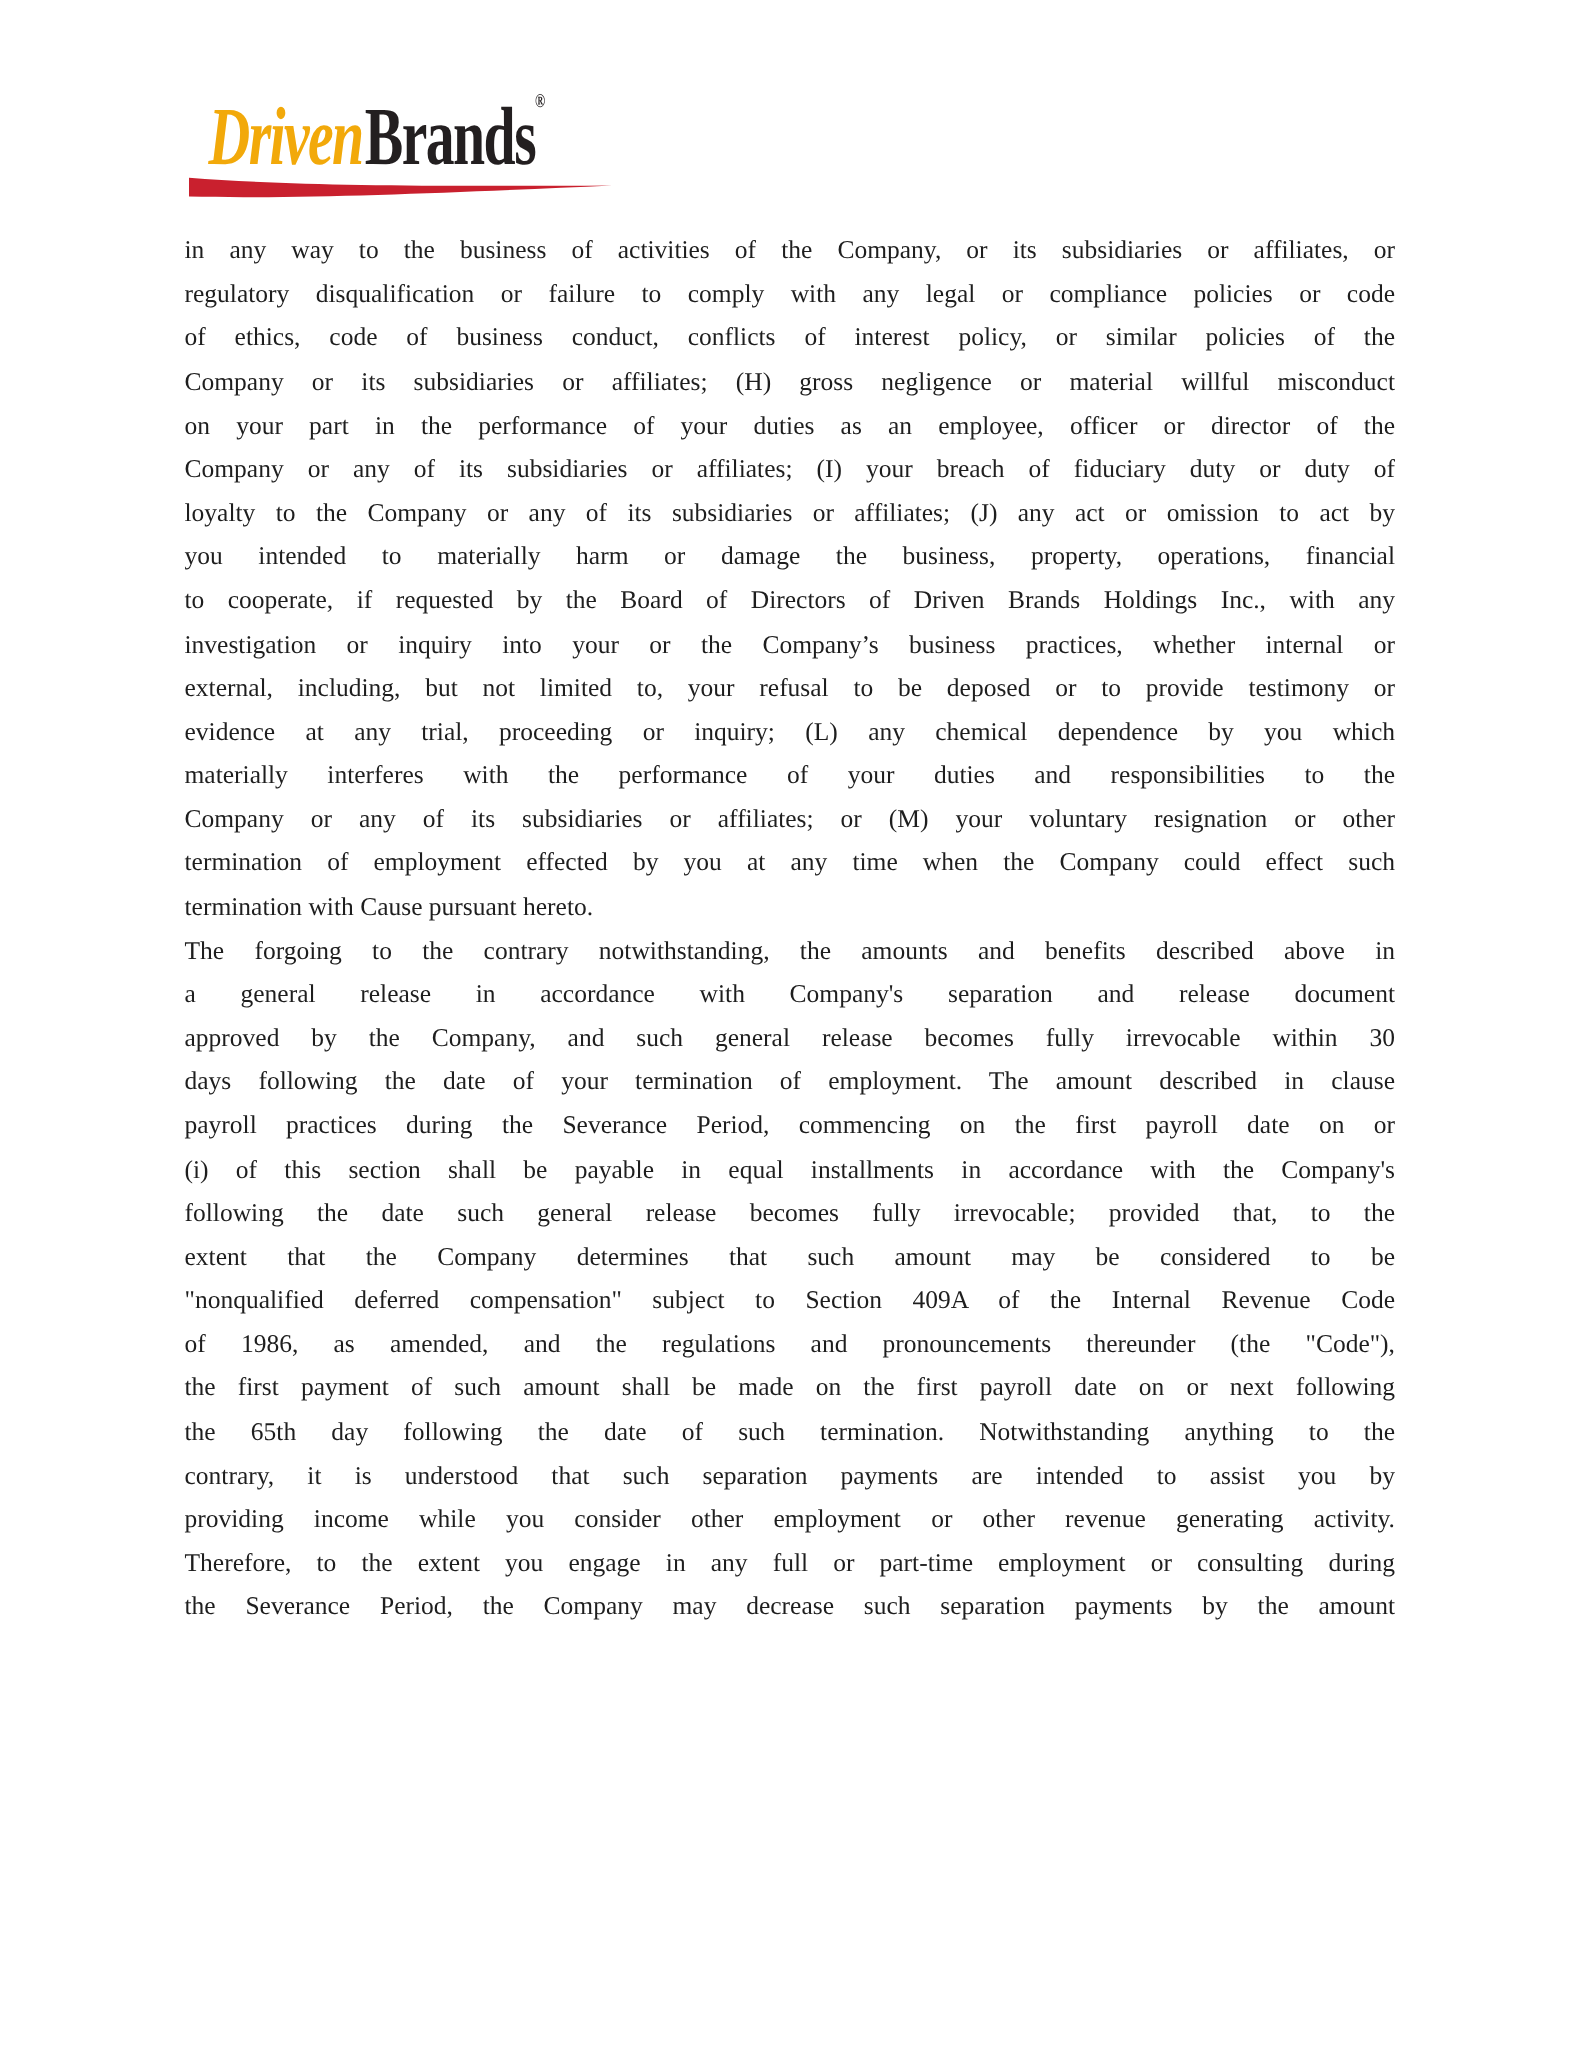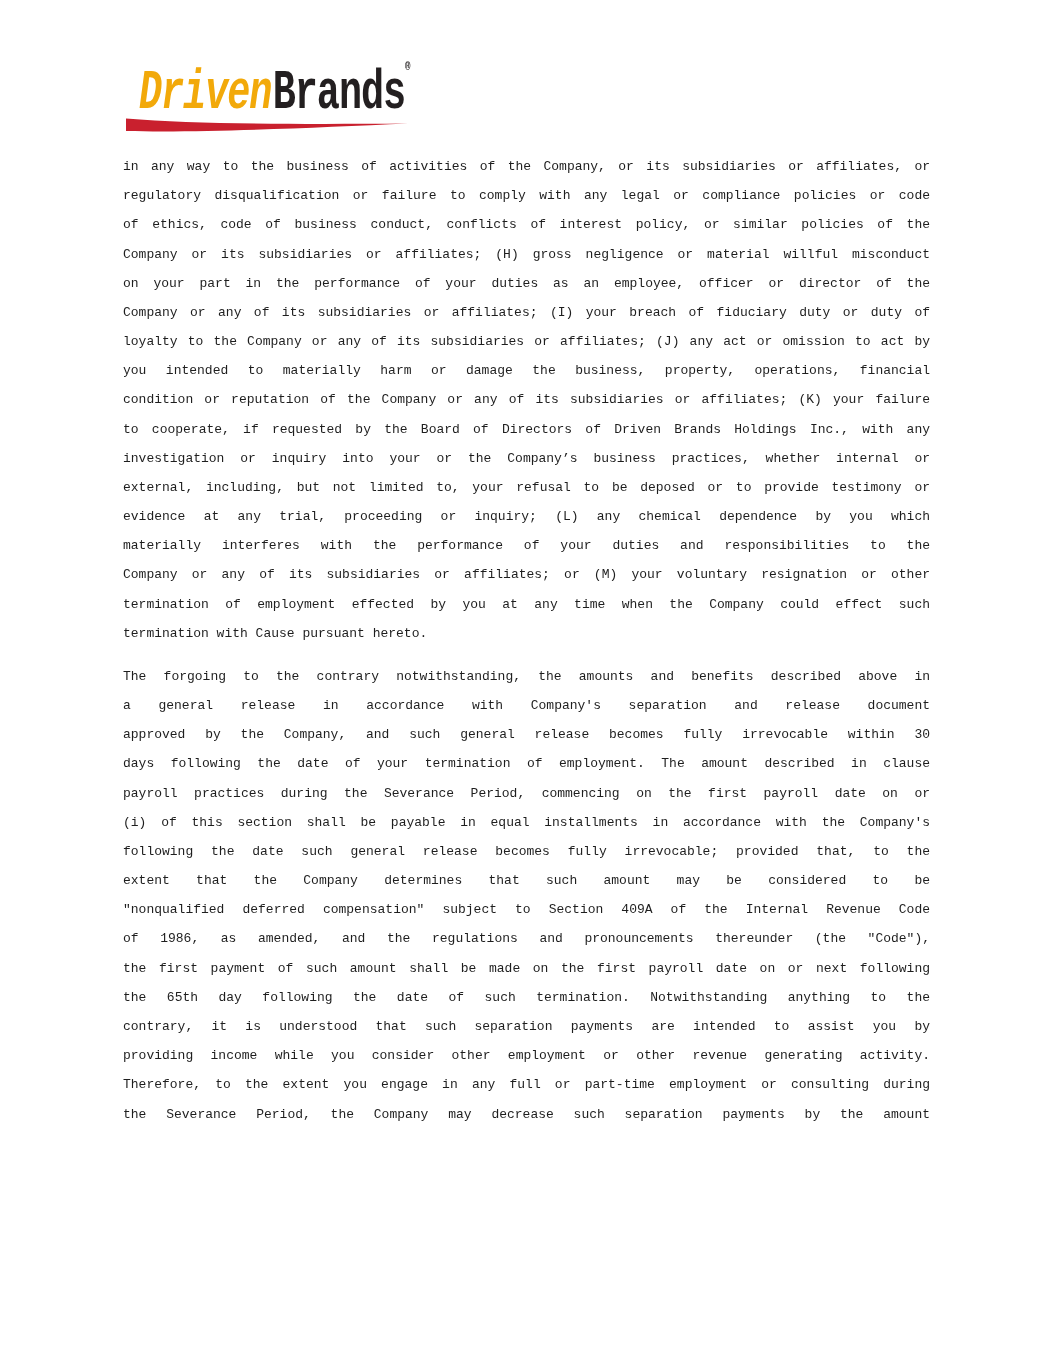--- a/index.html
+++ b/index.html
@@ -5,21 +5,21 @@
   html, body {
     margin: 0;
     padding: 0;
     background: #ffffff;
   }
   .page {
     position: relative;
     width: 1055px;
     height: 1365px;
     background: var(--page-bg, #ffffff);
-    font-family: Liberation Mono, monospace;
+    font-family: Liberation Serif, serif;
     overflow: hidden;
   }
 
   
   .logo {
     position: absolute;
     left: 125px;
     top: 60px;
     width: 300px;
     height: 80px;
@@ -57,26 +57,25 @@
     top: 57px;
     color: var(--logo-red, #C9202E);
   }
 
   
   .doc-body {
     position: absolute;
     left: 123px;
     top: 152px;
     width: 807px;
-    font-size: 13px;
+    font-size: 17px;
     line-height: 29.17px;
     color: var(--text-color, #1e1e1e);
   }
   .paragraph + .paragraph {
-    margin-top: 14px;
   }
   .line {
     text-align: justify;
     text-align-last: justify;
   }
   .line.last {
     text-align: justify;
     text-align-last: auto;
   }
 </style>
@@ -97,21 +96,20 @@
   <div class="doc-body">
       <div class="paragraph">
         <div class="line">in any way to the business of activities of the Company, or its subsidiaries or affiliates, or</div>
         <div class="line">regulatory disqualification or failure to comply with any legal or compliance policies or code</div>
         <div class="line">of ethics, code of business conduct, conflicts of interest policy, or similar policies of the</div>
         <div class="line">Company or its subsidiaries or affiliates; (H) gross negligence or material willful misconduct</div>
         <div class="line">on your part in the performance of your duties as an employee, officer or director of the</div>
         <div class="line">Company or any of its subsidiaries or affiliates; (I) your breach of fiduciary duty or duty of</div>
         <div class="line">loyalty to the Company or any of its subsidiaries or affiliates; (J) any act or omission to act by</div>
         <div class="line">you intended to materially harm or damage the business, property, operations, financial</div>
-        <div class="line">condition or reputation of the Company or any of its subsidiaries or affiliates; (K) your failure</div>
         <div class="line">to cooperate, if requested by the Board of Directors of Driven Brands Holdings Inc., with any</div>
         <div class="line">investigation or inquiry into your or the Company’s business practices, whether internal or</div>
         <div class="line">external, including, but not limited to, your refusal to be deposed or to provide testimony or</div>
         <div class="line">evidence at any trial, proceeding or inquiry; (L) any chemical dependence by you which</div>
         <div class="line">materially interferes with the performance of your duties and responsibilities to the</div>
         <div class="line">Company or any of its subsidiaries or affiliates; or (M) your voluntary resignation or other</div>
         <div class="line">termination of employment effected by you at any time when the Company could effect such</div>
         <div class="line last">termination with Cause pursuant hereto.</div>
       </div>
       <div class="paragraph">

